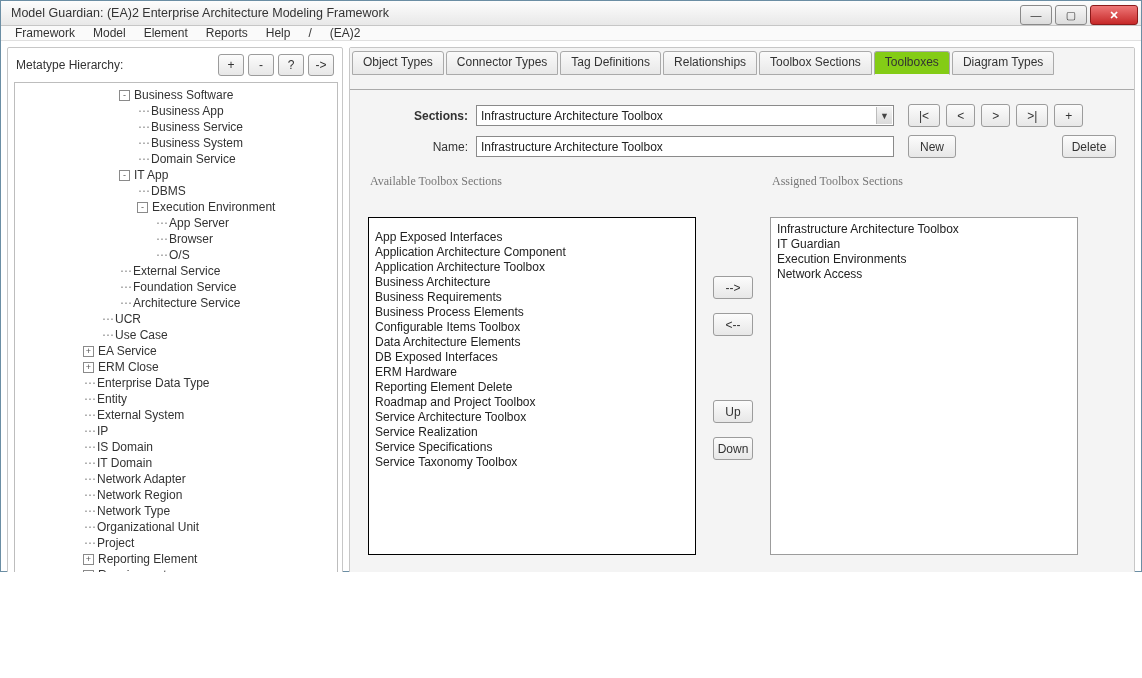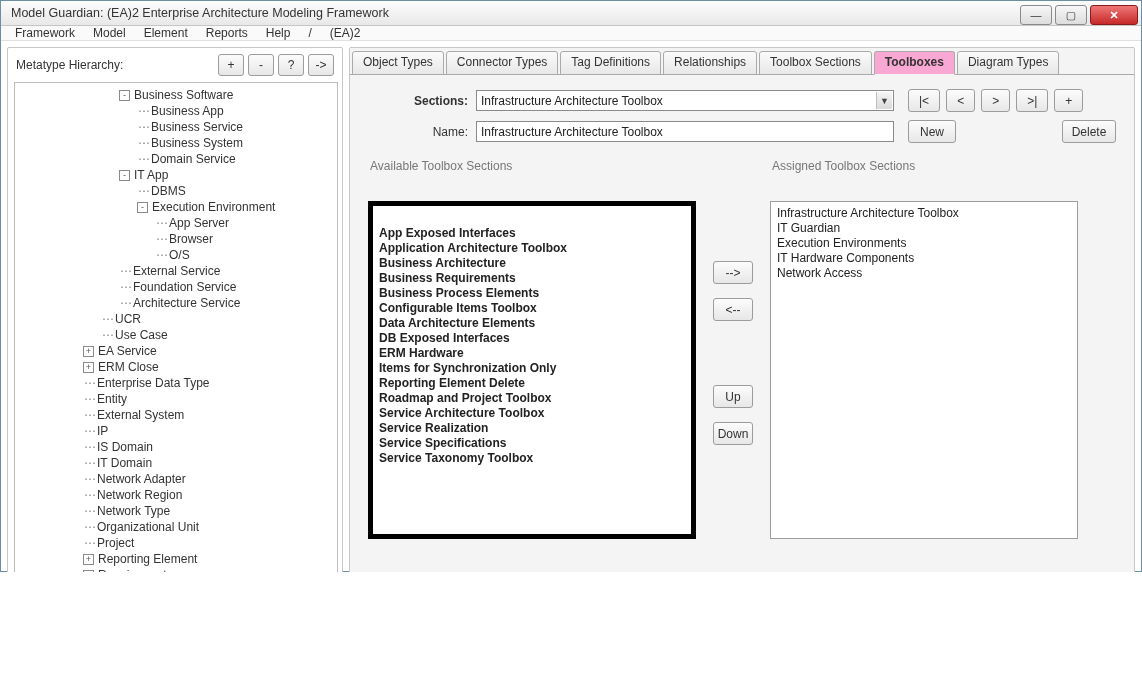--- a/index.html
+++ b/index.html
@@ -15,37 +15,37 @@
 .body-area { flex: 1; display: flex; gap: 6px; padding: 6px 6px 0 6px; }
 .left-panel { width: 336px; border: 1px solid #c7c7c7; background: #fff; display: flex; flex-direction: column; border-radius: 2px; }
 .left-head { display: flex; align-items: center; padding: 6px 8px 4px; gap: 4px; }
 .left-head .lbl { flex: 1; color: #333; }
 .small-btn { width: 26px; height: 22px; border: 1px solid #9c9c9c; background: linear-gradient(#fcfcfc,#e7e7e7); border-radius: 3px; display: flex; align-items: center; justify-content: center; font-size: 12px; color: #333; }
 .tree-container { flex: 1; margin: 2px 4px 6px 6px; border: 1px solid #bdbdbd; overflow: hidden; display: flex; flex-direction: column; }
 .tree { flex: 1; overflow-y: auto; padding: 4px 0 4px 4px; position: relative; }
 .tree-node { white-space: nowrap; color: #333; line-height: 16px; display: flex; align-items: center; }
 .expander { width: 11px; height: 11px; border: 1px solid #8a8a8a; display: inline-flex; align-items: center; justify-content: center; font-size: 9px; margin-right: 4px; background: #fff; color: #555; }
 .dots { display: inline-block; width: 14px; text-align: center; color: #888; }
-.right-panel { flex: 1; display: flex; flex-direction: column; border: 1px solid #c7c7c7; border-radius: 2px; background: #f4f4f4; }
+.right-panel { flex: 1; display: flex; flex-direction: column; border: 1px solid #c7c7c7; border-radius: 2px; background: #f4f4f4; gap: 15px; }
 .tab-strip { display: flex; height: 26px; background: #f4f4f4; padding-left: 2px; padding-top: 2px; gap: 0; }
 .tab { padding: 3px 10px 0; border: 1px solid #aaa; border-bottom: 1px solid #aaa; border-radius: 3px 3px 0 0; background: linear-gradient(#fafafa,#e8e8e8); color: #333; margin-right: 2px; position: relative; top: 1px; }
-.tab.active { background: #f9a8d4; border-bottom: 1px solid #f4f4f4; z-index: 2; font-weight: bold; }
+.tab.active { background: #84cc16; border-bottom: 1px solid #f4f4f4; z-index: 2; }
 .tab-body { flex: 1; border-top: 1px solid #aaa; background: #f4f4f4; padding: 14px 18px 6px; display: flex; flex-direction: column; }
 .form-row { display: flex; align-items: center; margin-bottom: 8px; gap: 8px; }
 .form-label { width: 100px; text-align: right; color: #333; }
 .combo, .text-input { height: 21px; border: 1px solid #8a8a8a; background: #fff; padding: 0 4px; display: flex; align-items: center; color: #222; }
 .combo { flex: 0 0 418px; justify-content: space-between; }
 .combo-arrow { width: 16px; height: 17px; border-left: 1px solid #bcbcbc; background: linear-gradient(#f5f5f5,#dadada); display: flex; align-items: center; justify-content: center; font-size: 9px; color: #444; margin-right: -3px; }
 .text-input { flex: 0 0 418px; }
 .nav-btns { display: flex; gap: 6px; margin-left: 6px; }
 .std-btn { height: 23px; padding: 0 10px; border: 1px solid #9c9c9c; background: linear-gradient(#fcfcfc,#e7e7e7); border-radius: 3px; display: flex; align-items: center; justify-content: center; color: #333; }
 .sections-row { flex: 1; display: flex; gap: 14px; margin-top: 8px; }
 .section-group { display: flex; flex-direction: column; }
-.section-title { color: #777; margin-bottom: 6px; padding-left: 2px; }
-.listbox { border: 5px solid #000000; background: #fff; width: 328px; height: 338px; overflow-y: auto; padding: 20px 6px; font-weight: bold; }
+.section-title { color: #777; margin-bottom: 6px; padding-left: 2px; font-family: Liberation Serif, serif; }
+.listbox { border: 1px solid #000000; background: #fff; width: 328px; height: 338px; overflow-y: auto; padding: 12px 6px; }
 .list-item { line-height: 15px; color: #222; white-space: nowrap; }
 .mover-col { display: flex; flex-direction: column; align-items: center; gap: 14px; padding-top: 102px; width: 46px; }
 .mover-btn { width: 40px; height: 23px; border: 1px solid #9c9c9c; background: linear-gradient(#fcfcfc,#e7e7e7); border-radius: 3px; display: flex; align-items: center; justify-content: center; color: #333; }
 .assigned-listbox { border: 1px solid #9c9c9c; background: #fff; width: 308px; height: 338px; overflow-y: auto; padding: 4px 6px; }
 .footer { height: 44px; display: flex; align-items: center; justify-content: flex-end; border-top: 1px solid #dcdcdc; margin-top: 6px; padding: 0 20px; background: #fafafa; }
 .close-btn { width: 66px; height: 24px; border: 1px solid #9c9c9c; background: linear-gradient(#fcfcfc,#e7e7e7); border-radius: 3px; display: flex; align-items: center; justify-content: center; color: #333; }
 .gap { height: 22px; }
 ::-webkit-scrollbar { width: 16px; }
 </style>
 </head>
@@ -256,29 +256,29 @@
           <div style="margin-left:auto"></div>
           <div class="std-btn" style="width:54px">Delete</div>
         </div>
 
         <div class="sections-row">
           <div class="section-group">
             <span class="section-title">Available Toolbox Sections</span>
             <div class="gap"></div>
             <div class="listbox" id="available-list">
                 <div class="list-item">App Exposed Interfaces</div>
+                <div class="list-item">Application Architecture Component</div>
                 <div class="list-item">Application Architecture Toolbox</div>
                 <div class="list-item">Business Architecture</div>
                 <div class="list-item">Business Requirements</div>
                 <div class="list-item">Business Process Elements</div>
                 <div class="list-item">Configurable Items Toolbox</div>
                 <div class="list-item">Data Architecture Elements</div>
                 <div class="list-item">DB Exposed Interfaces</div>
                 <div class="list-item">ERM Hardware</div>
-                <div class="list-item">Items for Synchronization Only</div>
                 <div class="list-item">Reporting Element Delete</div>
                 <div class="list-item">Roadmap and Project Toolbox</div>
                 <div class="list-item">Service Architecture Toolbox</div>
                 <div class="list-item">Service Realization</div>
                 <div class="list-item">Service Specifications</div>
                 <div class="list-item">Service Taxonomy Toolbox</div>
               </div>
           </div>
 
           <div class="mover-col">
@@ -289,21 +289,20 @@
             <div class="mover-btn">Down</div>
           </div>
 
           <div class="section-group">
             <span class="section-title">Assigned Toolbox Sections</span>
             <div class="gap"></div>
             <div class="assigned-listbox" id="assigned-list">
                 <div class="list-item">Infrastructure Architecture Toolbox</div>
                 <div class="list-item">IT Guardian</div>
                 <div class="list-item">Execution Environments</div>
-                <div class="list-item">IT Hardware Components</div>
                 <div class="list-item">Network Access</div>
               </div>
           </div>
         </div>
 
       </div>
     </div>
 
   </div>
 

